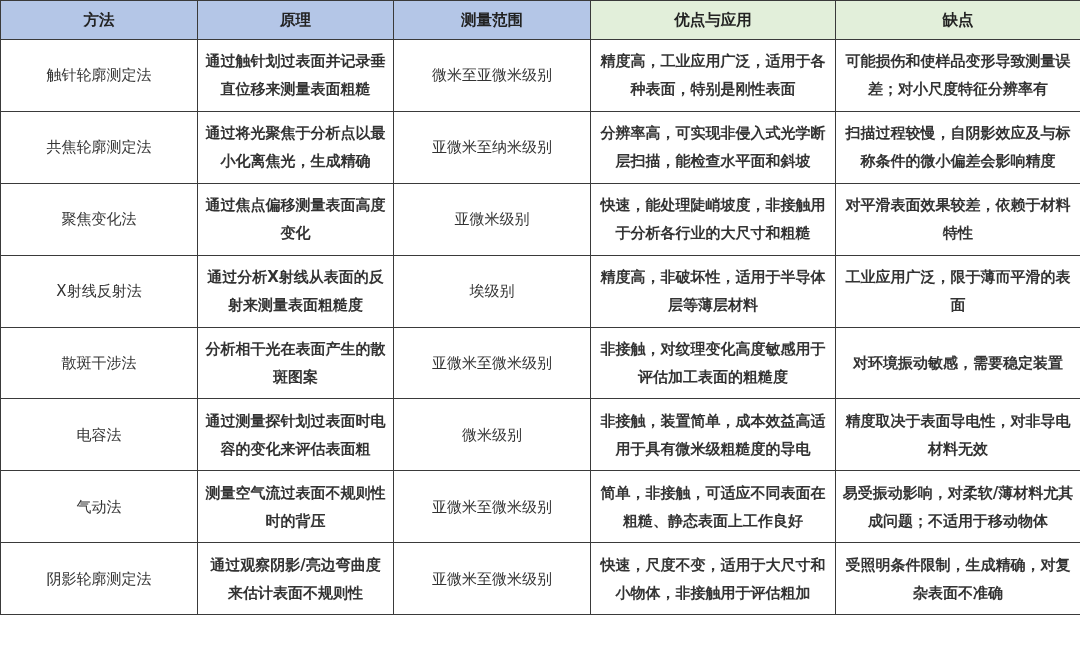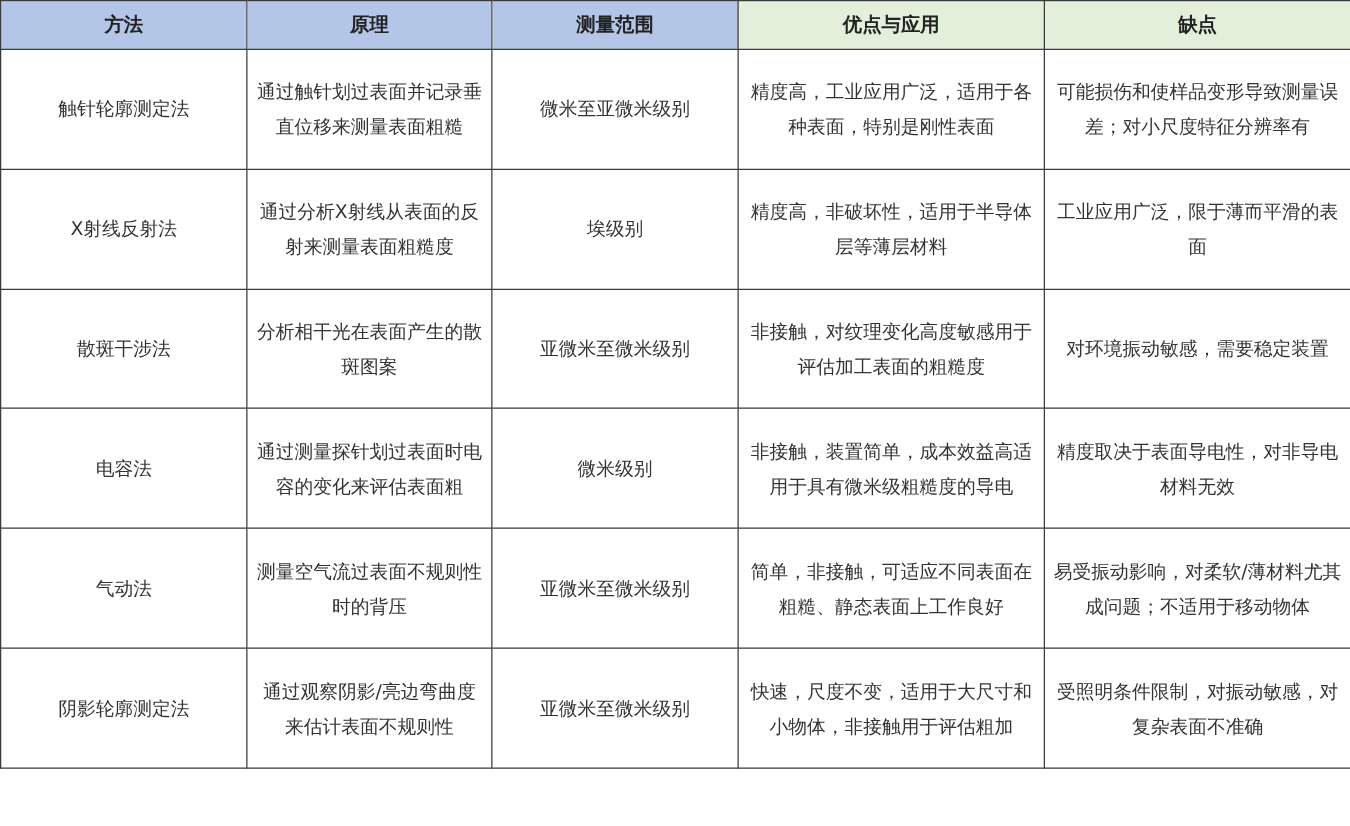--- a/index.html
+++ b/index.html
@@ -11,21 +11,21 @@
       vertical-align: middle;
       padding: 0 6px;
       font-size: 15px;
       line-height: 28px;
       overflow: hidden;
     }
     table.grid th { height: 38px; font-weight: bold; color: #222222; font-size: 15.5px; }
     th.blue { background: #b4c6e7; }
     th.green { background: #e2efda; }
     table.grid td { height: 61px; background: #ffffff; }
-    .cell-text { display: -webkit-box; -webkit-line-clamp: 2; -webkit-box-orient: vertical; overflow: hidden; max-height: 56px; }
+    .cell-text { display: -webkit-box; -webkit-line-clamp: 2; -webkit-box-orient: vertical; overflow: hidden; max-height: 56px; font-weight: bold; }
     col.c1 { width: 197px; }
     col.c2 { width: 196px; }
     col.c3 { width: 197px; }
     col.c4 { width: 245px; }
     col.c5 { width: 245px; }
   </style>
 </head>
 <body>
 
 <table class="grid">
@@ -50,20 +50,46 @@
       <td>触针轮廓测定法</td>
       <td>
           <div class="cell-text">通过触针划过表面并记录垂直位移来测量表面粗糙</div>
         </td>
       <td>微米至亚微米级别</td>
       <td>
           <div class="cell-text">精度高，工业应用广泛，适用于各种表面，特别是刚性表面</div>
         </td>
       <td>
           <div class="cell-text">可能损伤和使样品变形导致测量误差；对小尺度特征分辨率有</div>
+        </td>
+    </tr>
+    <tr>
+      <td>共焦轮廓测定法</td>
+      <td>
+          <div class="cell-text">通过将光聚焦于分析点以最小化离焦光，生成精确</div>
+        </td>
+      <td>亚微米至纳米级别</td>
+      <td>
+          <div class="cell-text">分辨率高，可实现非侵入式光学断层扫描，能检查水平面和斜坡</div>
+        </td>
+      <td>
+          <div class="cell-text">扫描过程较慢，自阴影效应及与标称条件的微小偏差会影响精度</div>
+        </td>
+    </tr>
+    <tr>
+      <td>聚焦变化法</td>
+      <td>
+          <div class="cell-text">通过焦点偏移测量表面高度变化</div>
+        </td>
+      <td>亚微米级别</td>
+      <td>
+          <div class="cell-text">快速，能处理陡峭坡度，非接触用于分析各行业的大尺寸和粗糙</div>
+        </td>
+      <td>
+          <div class="cell-text">对平滑表面效果较差，依赖于材料特性</div>
         </td>
     </tr>
     <tr>
       <td>X射线反射法</td>
       <td>
           <div class="cell-text">通过分析X射线从表面的反射来测量表面粗糙度</div>
         </td>
       <td>埃级别</td>
       <td>
           <div class="cell-text">精度高，非破坏性，适用于半导体层等薄层材料</div>
@@ -114,17 +140,17 @@
     <tr>
       <td>阴影轮廓测定法</td>
       <td>
           <div class="cell-text">通过观察阴影/亮边弯曲度来估计表面不规则性</div>
         </td>
       <td>亚微米至微米级别</td>
       <td>
           <div class="cell-text">快速，尺度不变，适用于大尺寸和小物体，非接触用于评估粗加</div>
         </td>
       <td>
-          <div class="cell-text">受照明条件限制，对振动敏感，对复杂表面不准确</div>
+          <div class="cell-text">受照明条件限制，生成精确，对复杂表面不准确</div>
         </td>
     </tr>
   </tbody>
 </table>
 
 </body></html>

